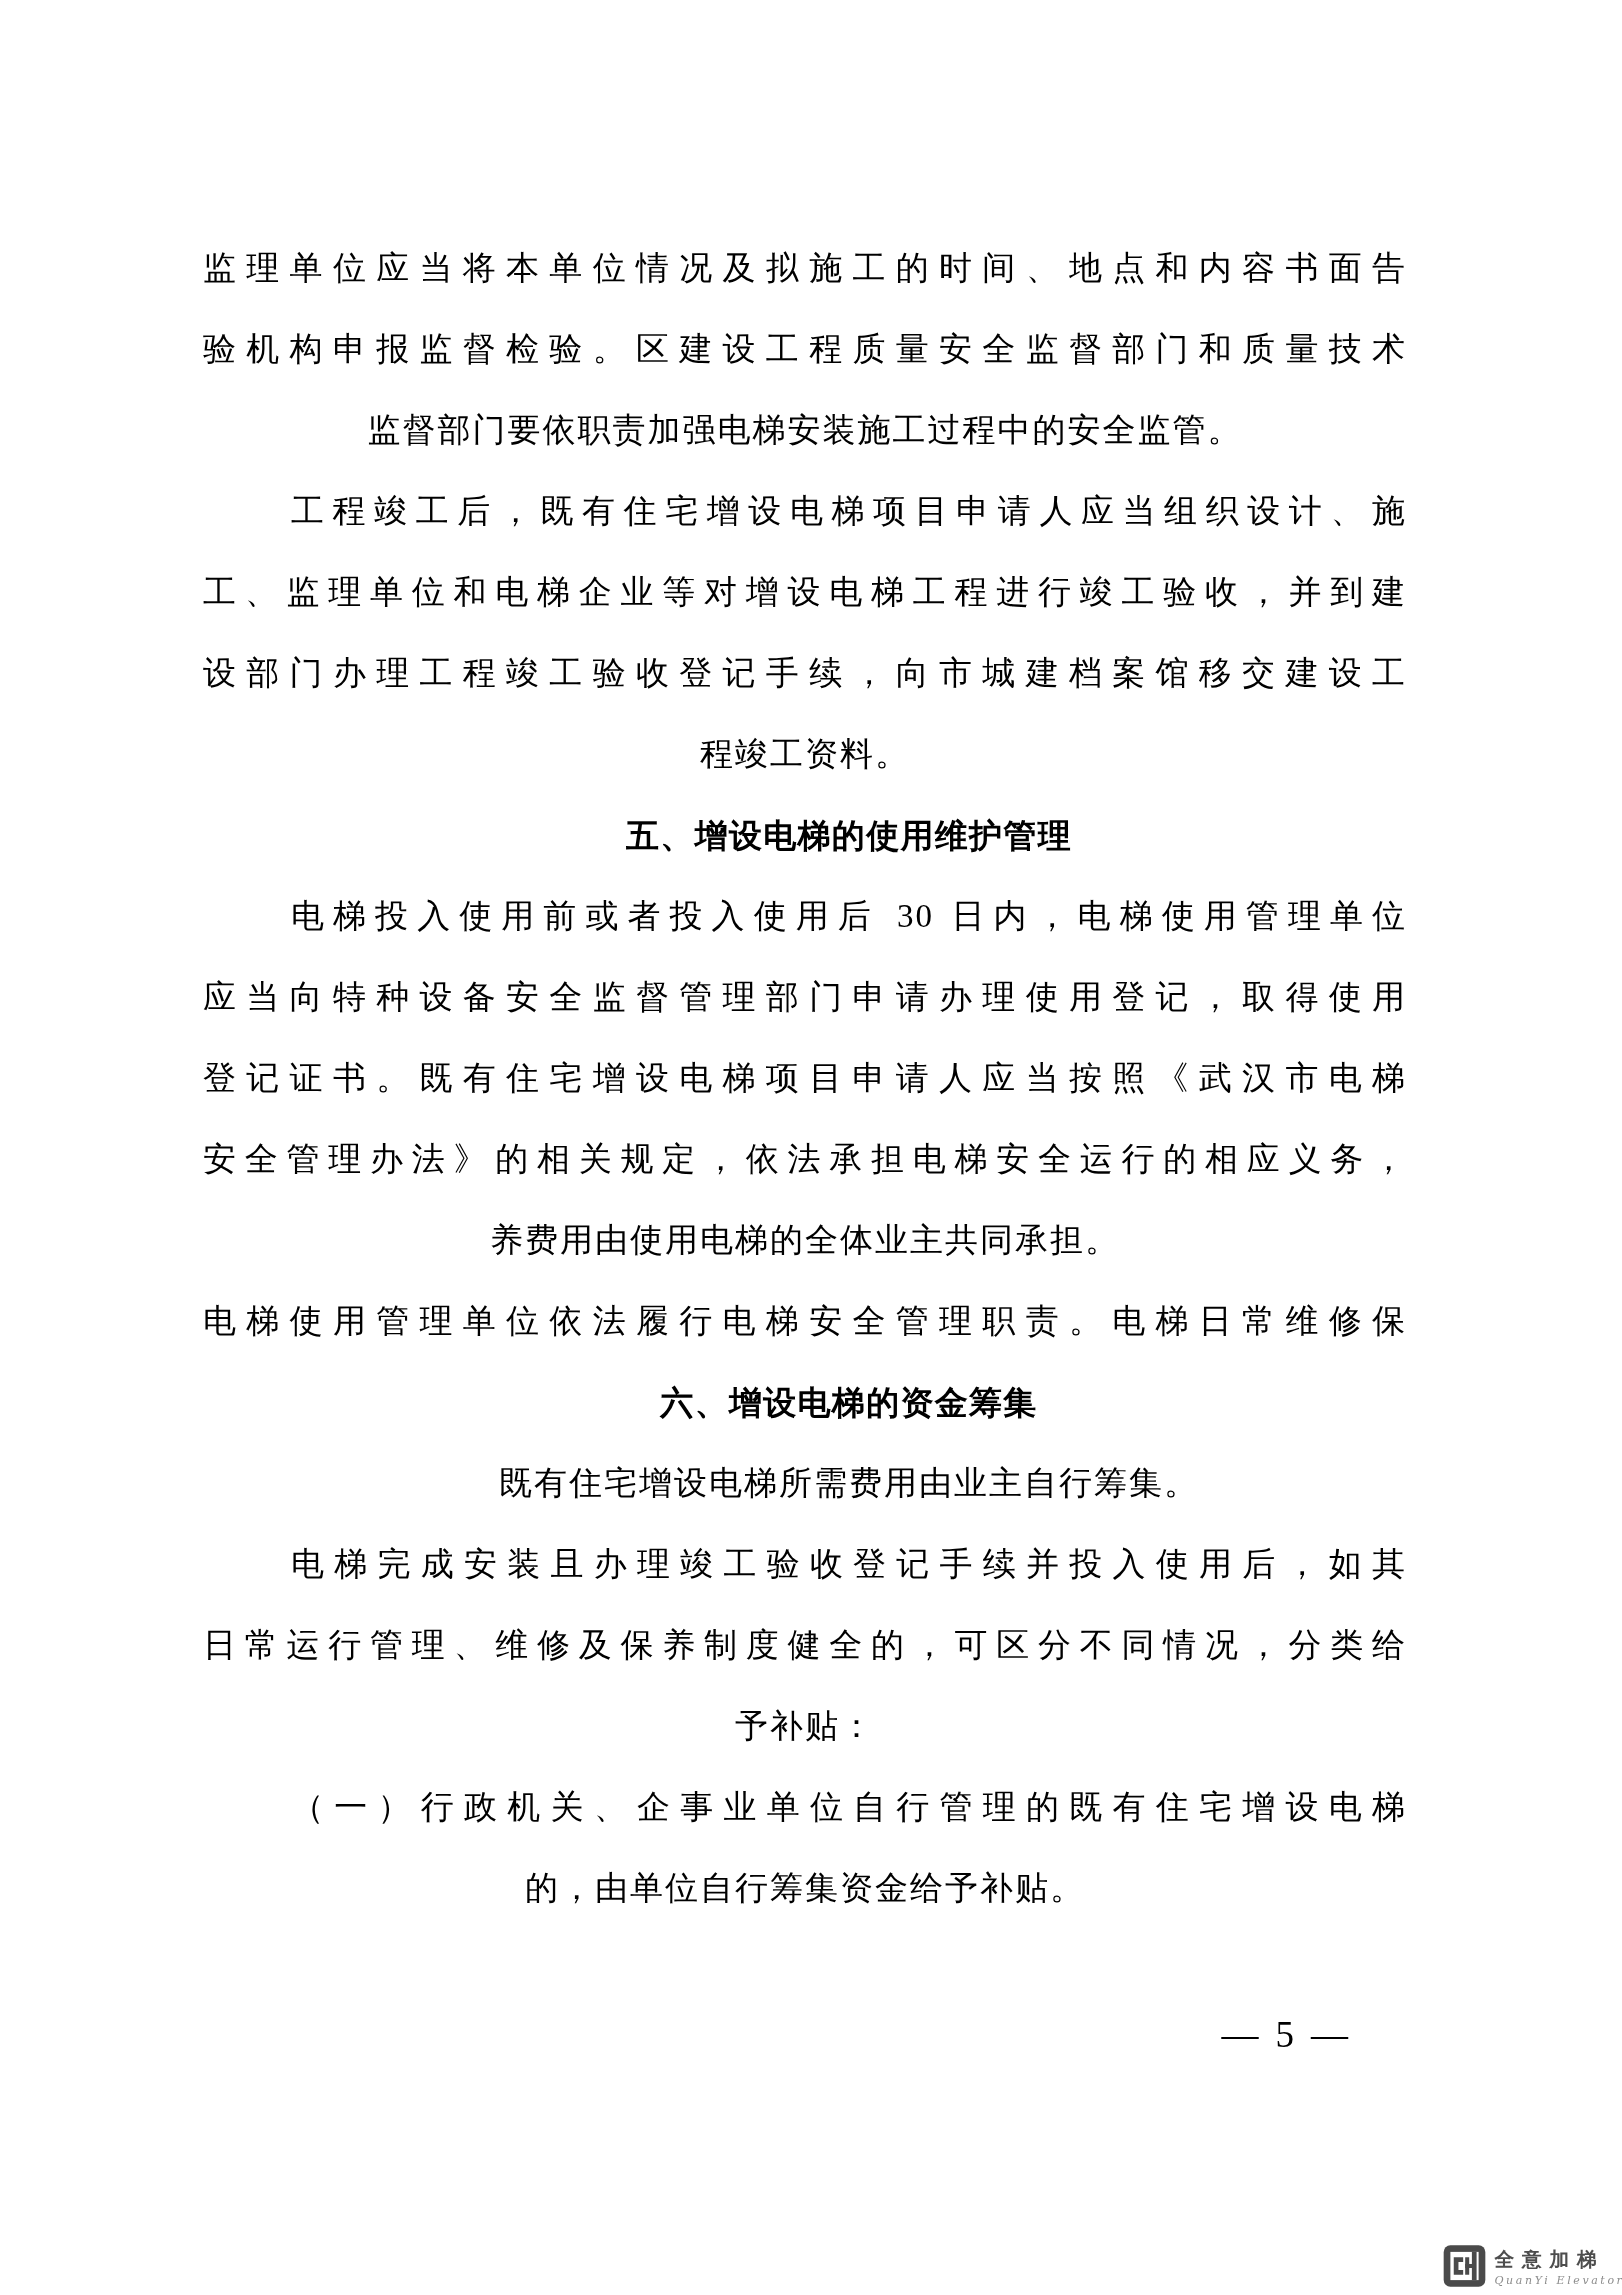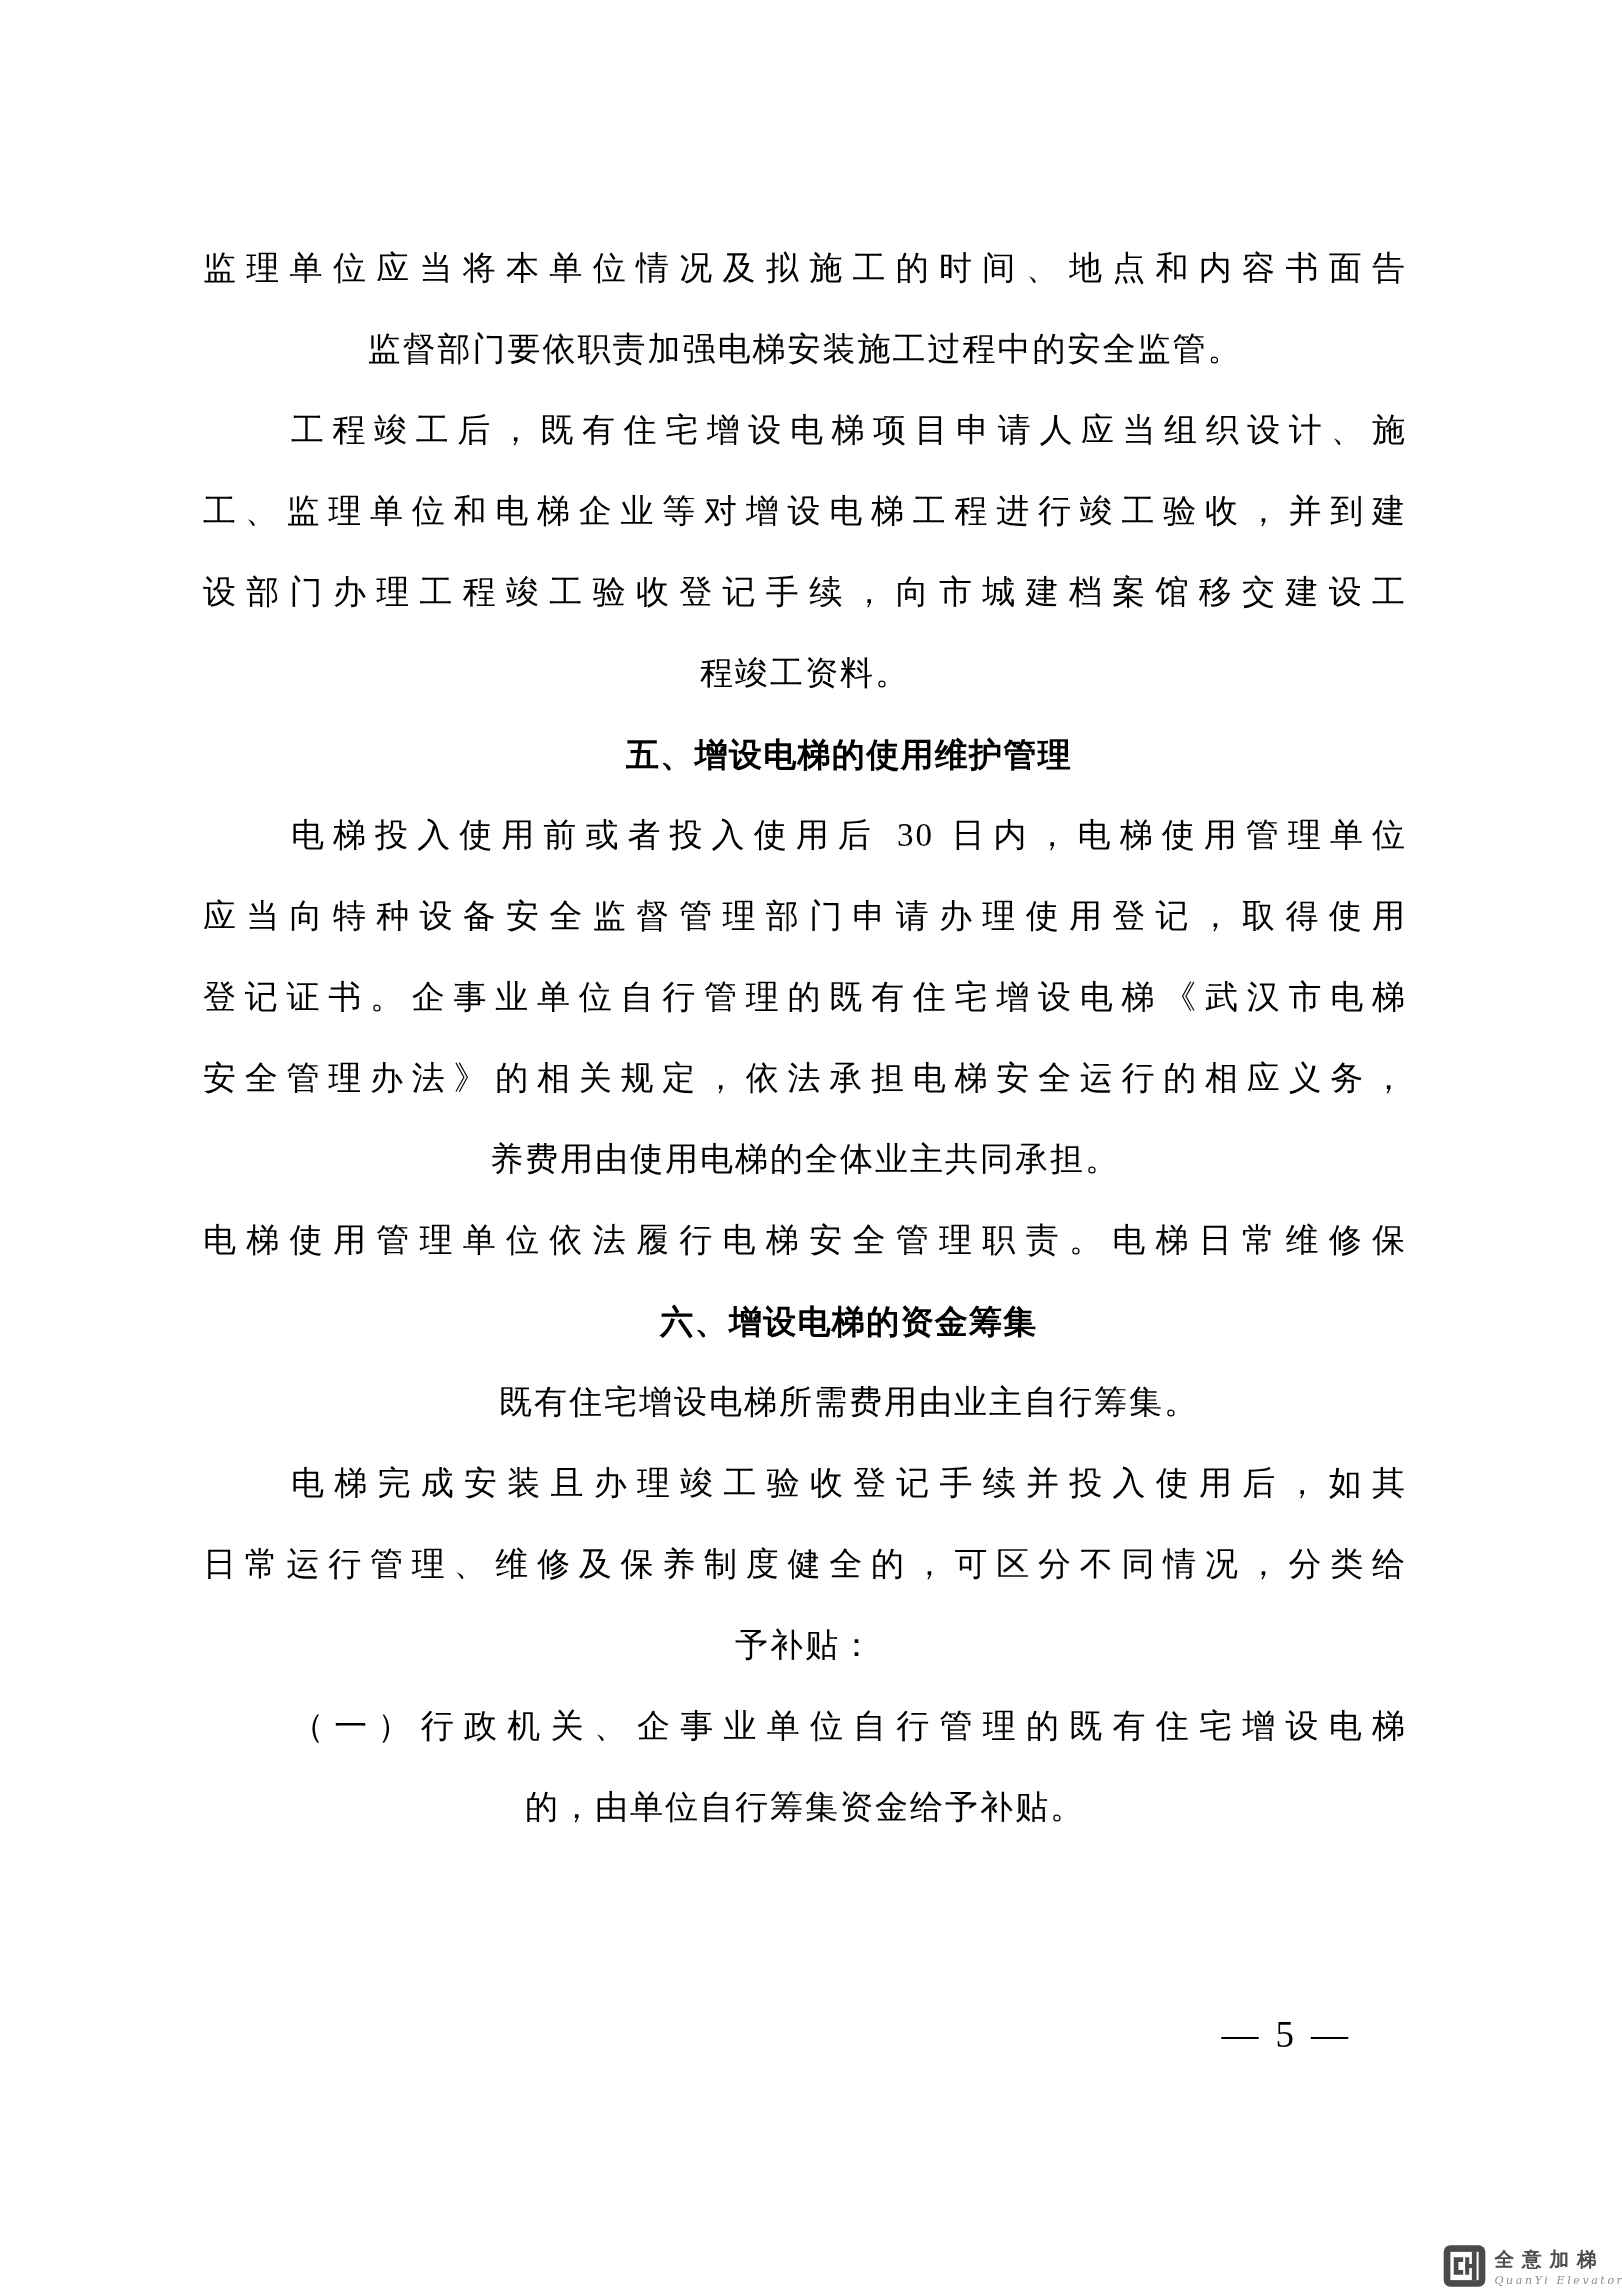--- a/index.html
+++ b/index.html
@@ -82,29 +82,30 @@
     font-family: "DejaVu Serif", serif;
   }
 </style>
 </head>
 <body>
 
 <div class="page">
 
   <div class="textblock">
     <div class="line just">监理单位应当将本单位情况及拟施工的时间、地点和内容书面告</div>
+    <div class="line just">验机构申报监督检验。区建设工程质量安全监督部门和质量技术</div>
     <div class="line short">监督部门要依职责加强电梯安装施工过程中的安全监管。</div>
     <div class="line just indent">工程竣工后，既有住宅增设电梯项目申请人应当组织设计、施</div>
     <div class="line just">工、监理单位和电梯企业等对增设电梯工程进行竣工验收，并到建</div>
     <div class="line just">设部门办理工程竣工验收登记手续，向市城建档案馆移交建设工</div>
     <div class="line short">程竣工资料。</div>
     <div class="line heading indent">五、增设电梯的使用维护管理</div>
     <div class="line just indent">电梯投入使用前或者投入使用后 30 日内，电梯使用管理单位</div>
     <div class="line just">应当向特种设备安全监督管理部门申请办理使用登记，取得使用</div>
-    <div class="line just">登记证书。企事业单位自行管理的既有住宅增设电梯《武汉市电梯</div>
+    <div class="line just">登记证书。既有住宅增设电梯项目申请人应当按照《武汉市电梯</div>
     <div class="line just">安全管理办法》的相关规定，依法承担电梯安全运行的相应义务，</div>
     <div class="line short">养费用由使用电梯的全体业主共同承担。</div>
     <div class="line just">电梯使用管理单位依法履行电梯安全管理职责。电梯日常维修保</div>
     <div class="line heading indent">六、增设电梯的资金筹集</div>
     <div class="line short indent">既有住宅增设电梯所需费用由业主自行筹集。</div>
     <div class="line just indent">电梯完成安装且办理竣工验收登记手续并投入使用后，如其</div>
     <div class="line just">日常运行管理、维修及保养制度健全的，可区分不同情况，分类给</div>
     <div class="line short">予补贴：</div>
     <div class="line just indent">（一）行政机关、企事业单位自行管理的既有住宅增设电梯</div>
     <div class="line short">的，由单位自行筹集资金给予补贴。</div>

